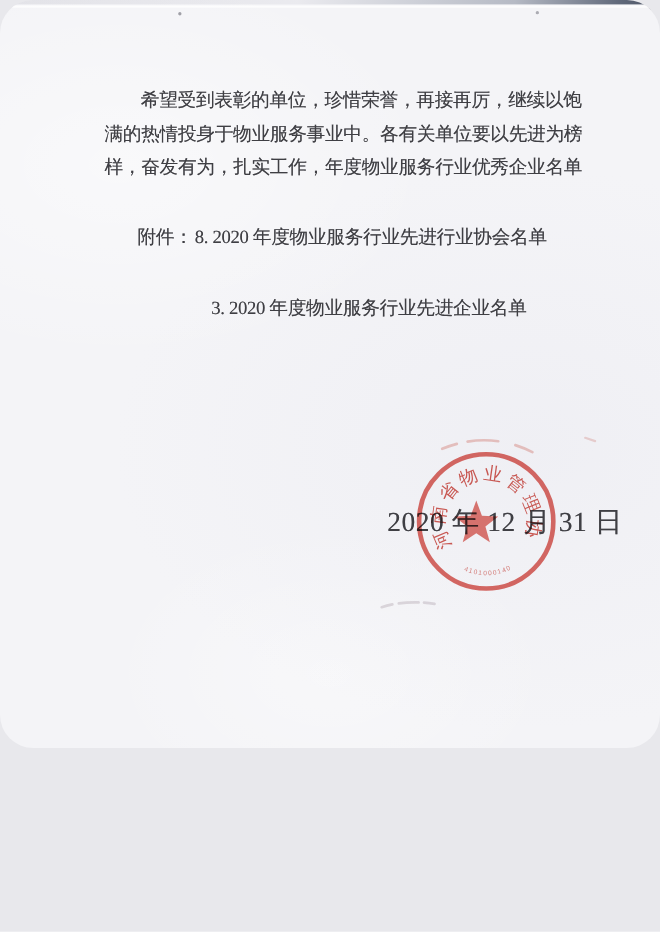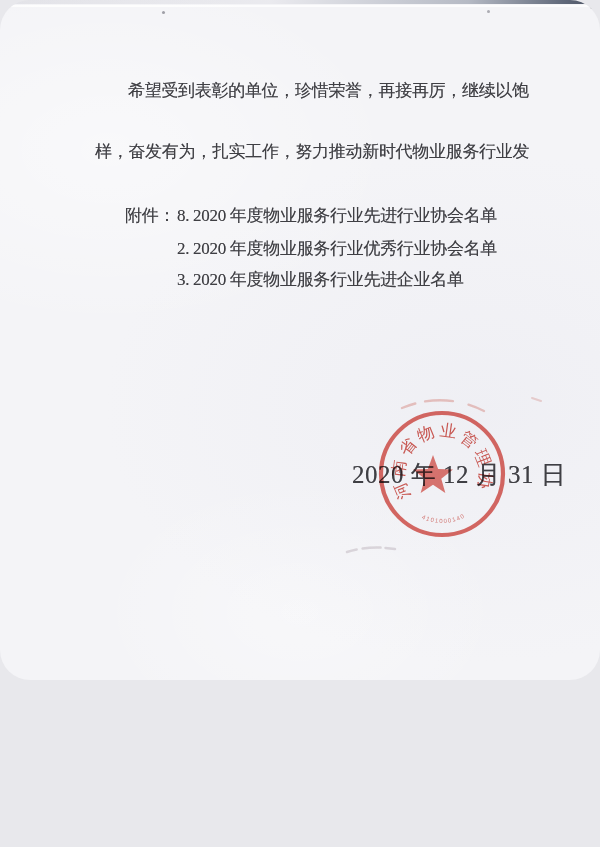--- a/index.html
+++ b/index.html
@@ -57,26 +57,26 @@
     font-family:"Liberation Sans", sans-serif;
     font-size:6px;letter-spacing:1.2px;fill:#da6d66;opacity:.85;
   }
 </style>
 </head>
 <body>
 
 <div class="page">
 
   <div class="txt" style="left:128px;top:79px">希望受到表彰的单位，珍惜荣誉，再接再厉，继续以饱</div>
-  <div class="txt" style="left:95px;top:140px">样，奋发有为，扎实工作，努力推动新时代物业服务行业发</div>
+  <div class="txt" style="left:95px;top:110px">满的热情投身于物业服务事业中。各有关单位要以先进为榜</div>
+  <div class="txt" style="left:95px;top:140px">样，奋发有为，扎实工作，年度物业服务行业优秀企业名单</div>
 
   <div class="txt" style="left:125px;top:204px">附件：</div>
   <div class="txt" style="left:177px;top:204px">8. 2020 年度物业服务行业先进行业协会名单</div>
-  <div class="txt" style="left:177px;top:237px">2. 2020 年度物业服务行业优秀行业协会名单</div>
-  <div class="txt" style="left:177px;top:268px">3. 2020 年度物业服务行业先进企业名单</div>
+  <div class="txt" style="left:192px;top:268px">3. 2020 年度物业服务行业先进企业名单</div>
 
   <div class="txt date" style="left:352px;top:458px">2020 年 12 月 31 日</div>
 
   <svg class="overlay-svg" viewBox="0 0 600 847">
 
     <path d="M 402 408 Q 444 391 484 411" fill="none" stroke="#eaa79f" stroke-width="2.4" stroke-linecap="round" stroke-dasharray="14 10 28 16 38 8" opacity="0.6"></path>
     <path d="M 532 398 l 9 3" stroke="#eab2ab" stroke-width="2" stroke-linecap="round" opacity="0.5"></path>
 
     <path d="M 347 552 q 22 -7 48 -3" fill="none" stroke="#ccc2c8" stroke-width="2.5" stroke-linecap="round" stroke-dasharray="10 6 18 5" opacity="0.55"></path>
 

